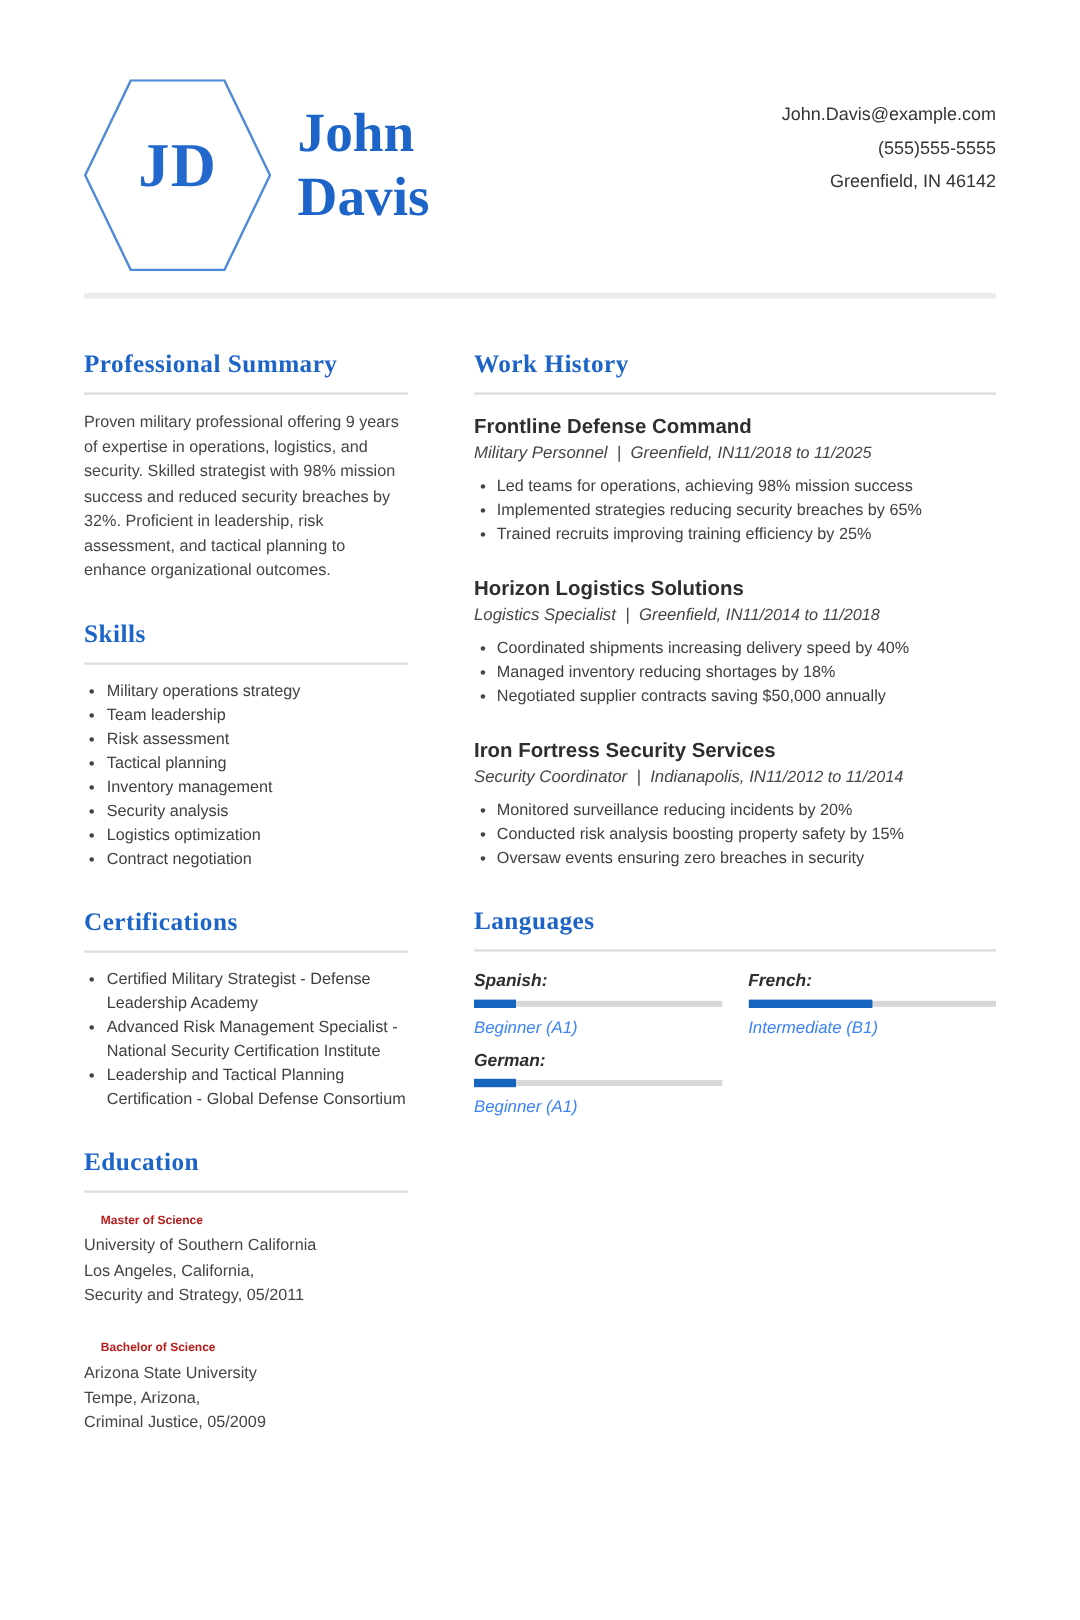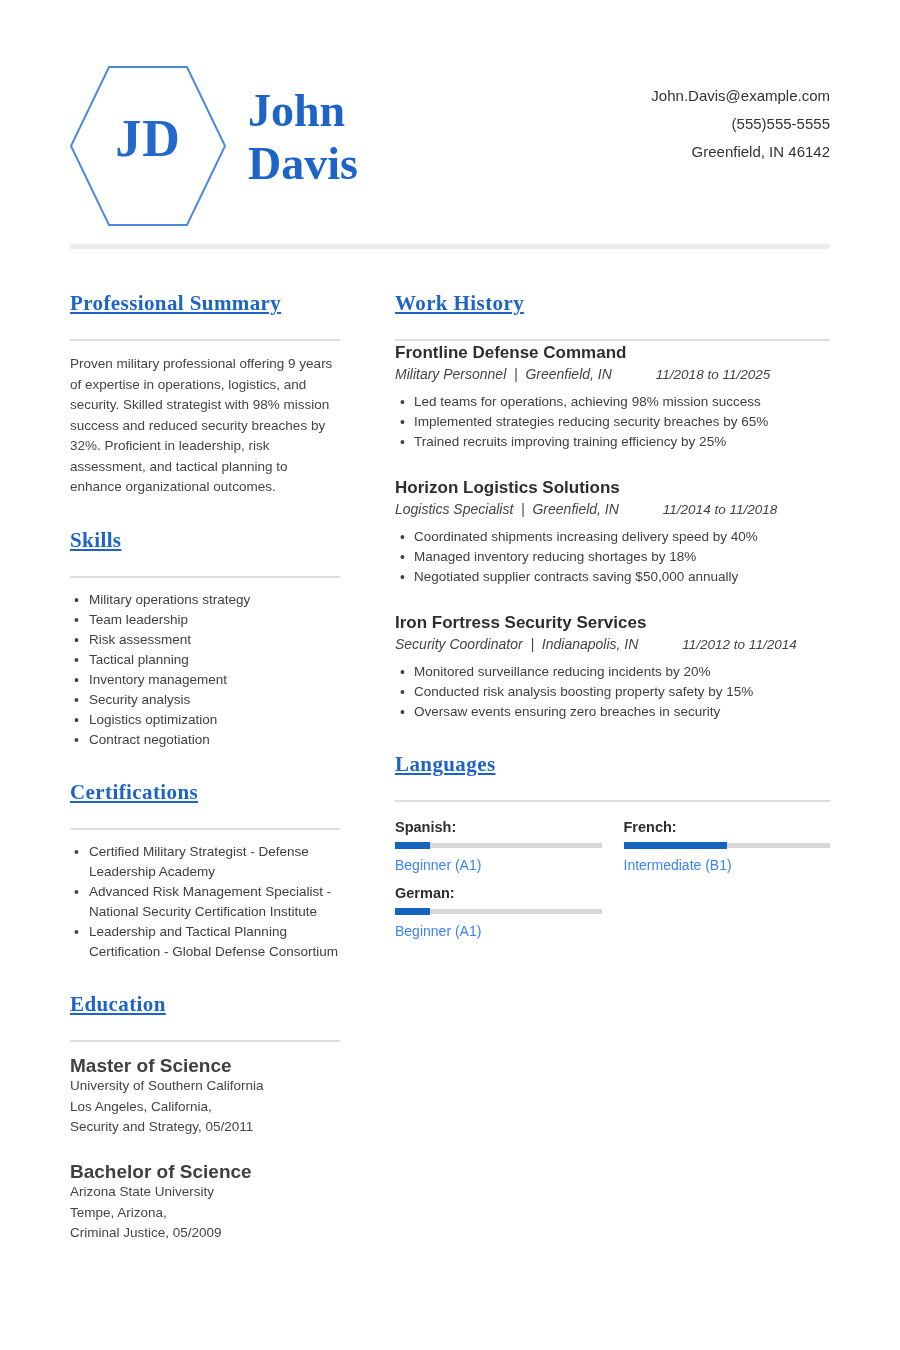--- a/index.html
+++ b/index.html
@@ -34,56 +34,56 @@
   .header-divider { height: 5px; background: #ececec; margin-top: 38px; }
 
   
   .columns { display: flex; margin-top: 42px; }
   .col-left  { width: 270px; flex: 0 0 auto; }
   .col-right { width: 435px; flex: 0 0 auto; margin-left: 55px; }
 
   .section-title {
     font-family: "Liberation Serif", serif; font-weight: 700;
     font-size: 21px; color: #1d64c8; letter-spacing: 0.4px;
-    padding-bottom: 23px; border-bottom: 2px solid #dedede; text-decoration: underline;
+    padding-bottom: 11px; border-bottom: 2px solid #dedede;
   }
   .sec { margin-top: 0; }
   .sec + .sec { margin-top: 30px; }
 
   
   .summary-text { margin-top: 13px; font-size: 13.5px; line-height: 20.5px; color: #454545; }
 
   ul.bullets { list-style: none; margin-top: 12px; }
   ul.bullets li {
     position: relative; padding-left: 19px;
     font-size: 13.5px; line-height: 20px; color: #404040;
   }
   ul.bullets li::before {
     content: "\2022"; position: absolute; left: 4px; top: 0;
     color: #444444; font-size: 14px;
   }
 
   .degree-block { margin-top: 14px; font-size: 13.5px; line-height: 20.5px; color: #454545; }
   .degree-block + .degree-block { margin-top: 24px; }
-  .degree-name { font-weight: 700; color: #404040; font-size: 19px; }
-
-  
-  .job { }
+  .degree-name { font-weight: 700; color: #b91c1c; font-size: 10px; margin-left: 14px; }
+
+  
+  .job { margin-top: 15px; }
   .job + .job { margin-top: 24px; }
   .job-company { font-size: 17px; font-weight: 700; color: #2e2e2e; line-height: 23px; }
   .job-meta { font-style: italic; font-size: 14px; line-height: 21px; color: #454545; white-space: pre-wrap; }
-  .job-dates { font-size: 13.5px; padding-left: 44px; }
+  .job-dates { font-size: 13.5px; }
   .job ul.bullets { margin-top: 7px; }
   .job ul.bullets li { font-size: 13.5px; line-height: 20px; }
   .job ul.bullets li::before { left: 5px; }
 
   .sec-languages { margin-top: 40px; }
   .lang-grid {
     display: grid; grid-template-columns: 1fr 1fr;
-    column-gap: 22px; row-gap: 10px; margin-top: 16px;
+    column-gap: 22px; row-gap: 10px; margin-top: 16px; font-style: italic;
   }
   .lang-name { font-weight: 700; font-size: 14.5px; color: #2e2e2e; line-height: 18px; }
   .lang-bar-track { margin-top: 7px; height: 5px; background: #d8d8d8; position: relative; }
   .lang-bar-fill { position: absolute; left: 0; top: -1px; height: 7px; background: #1565c0; }
   .lang-level { margin-top: 8px; font-size: 14px; color: #3b82f6; line-height: 18px; }
 </style>
 </head>
 <body>
 
 <div class="page">

